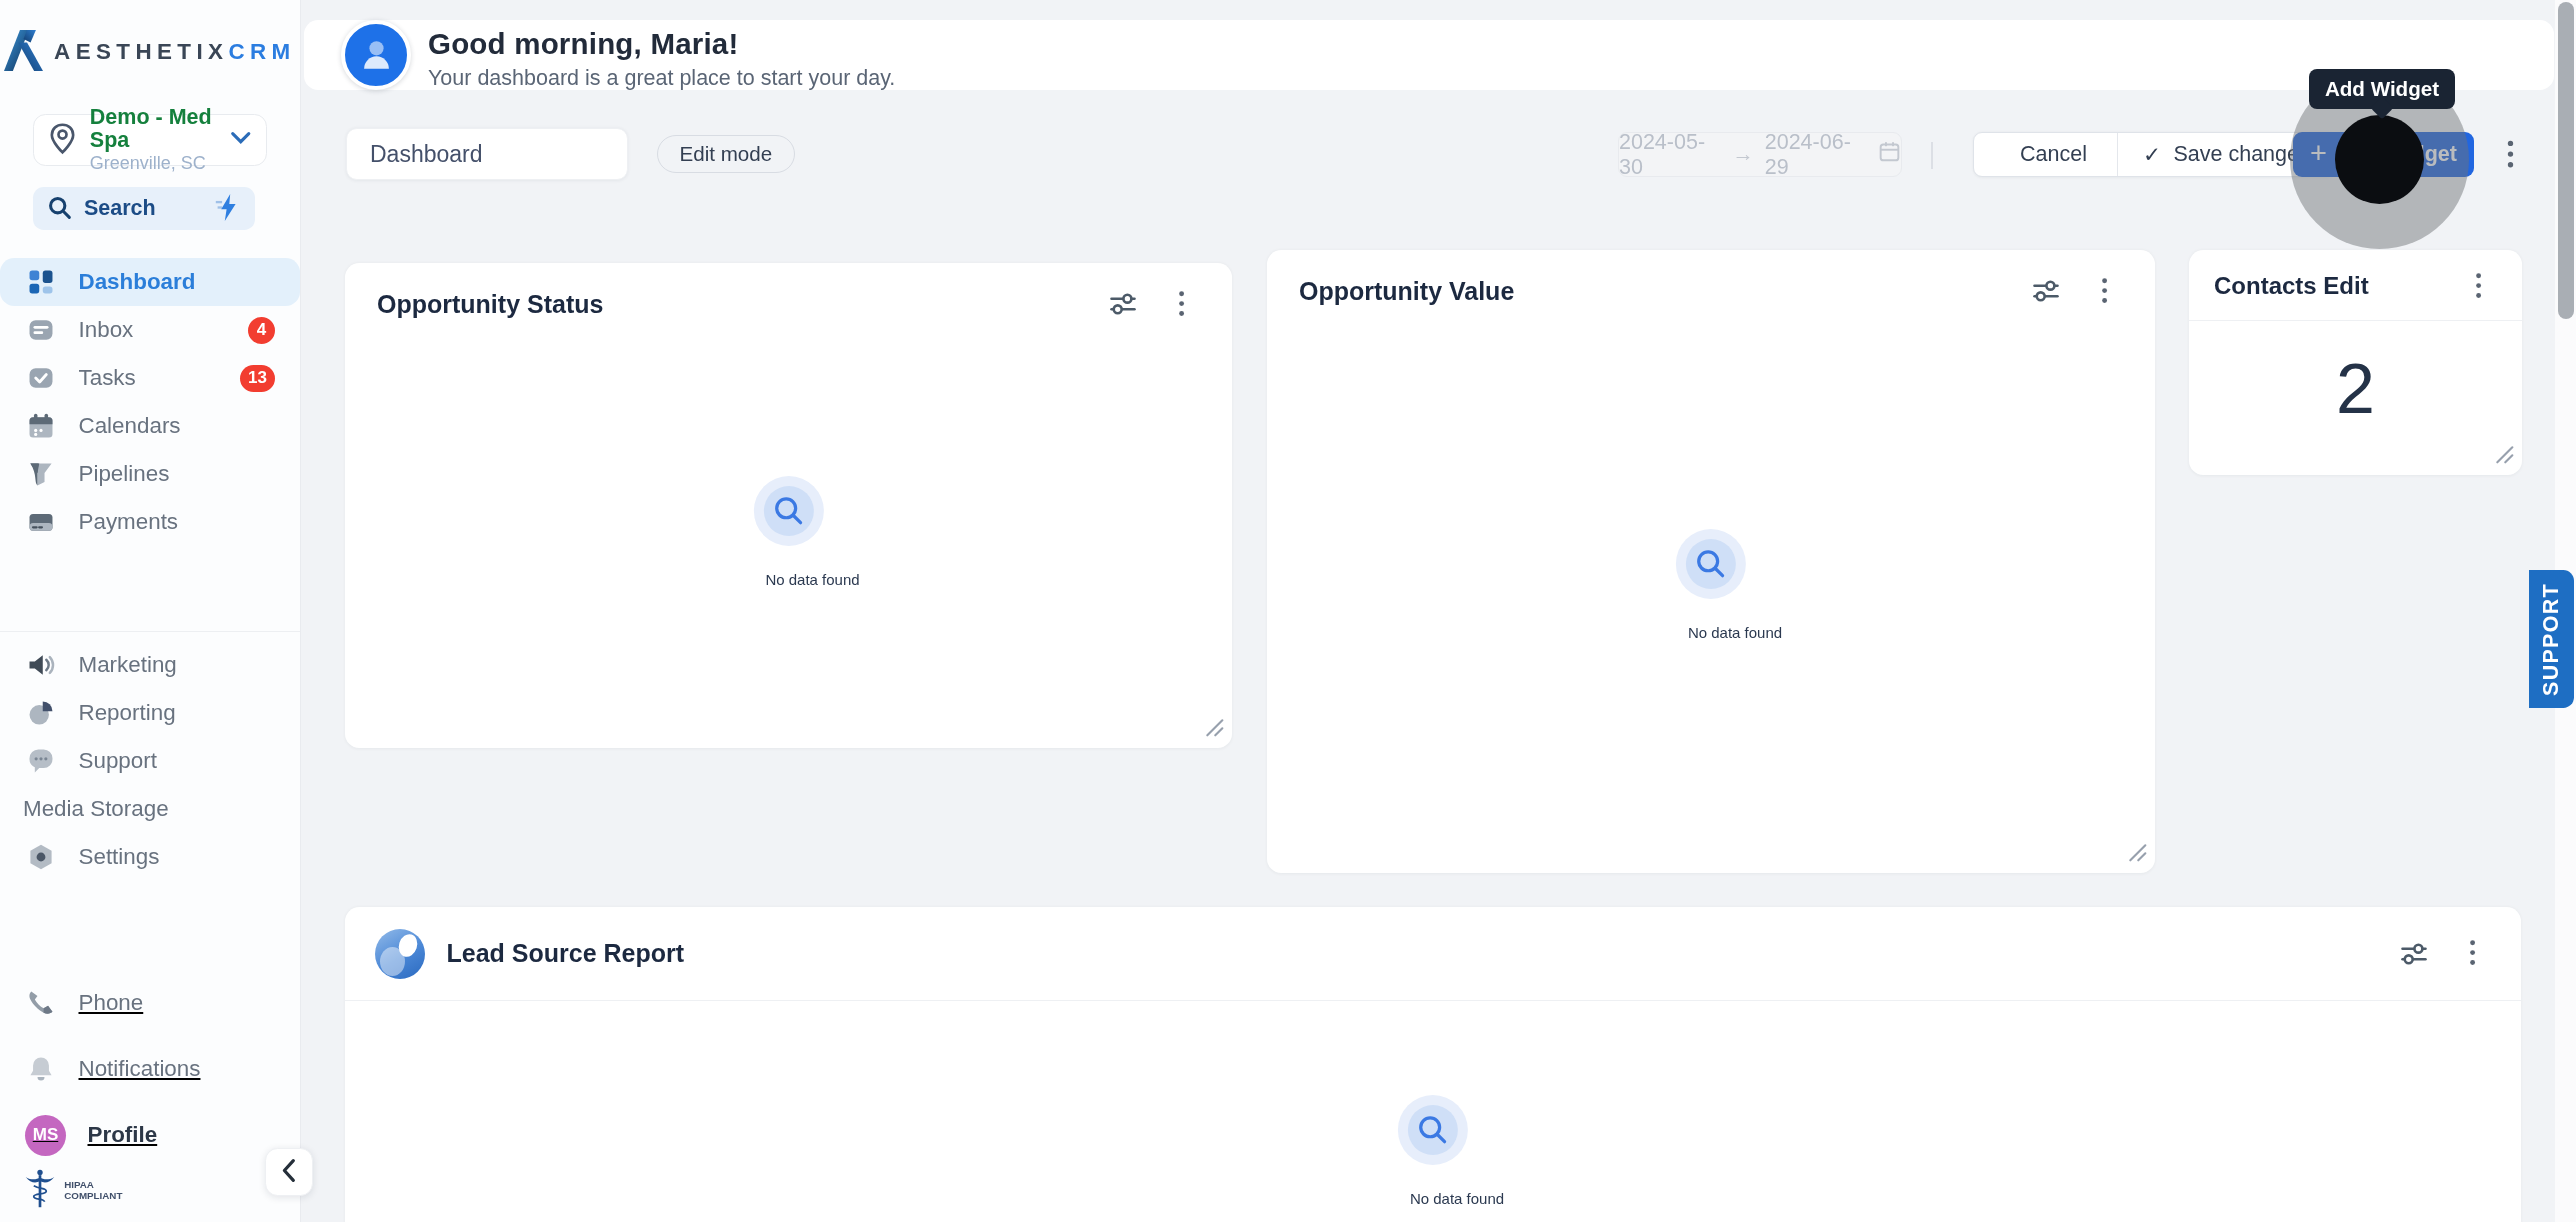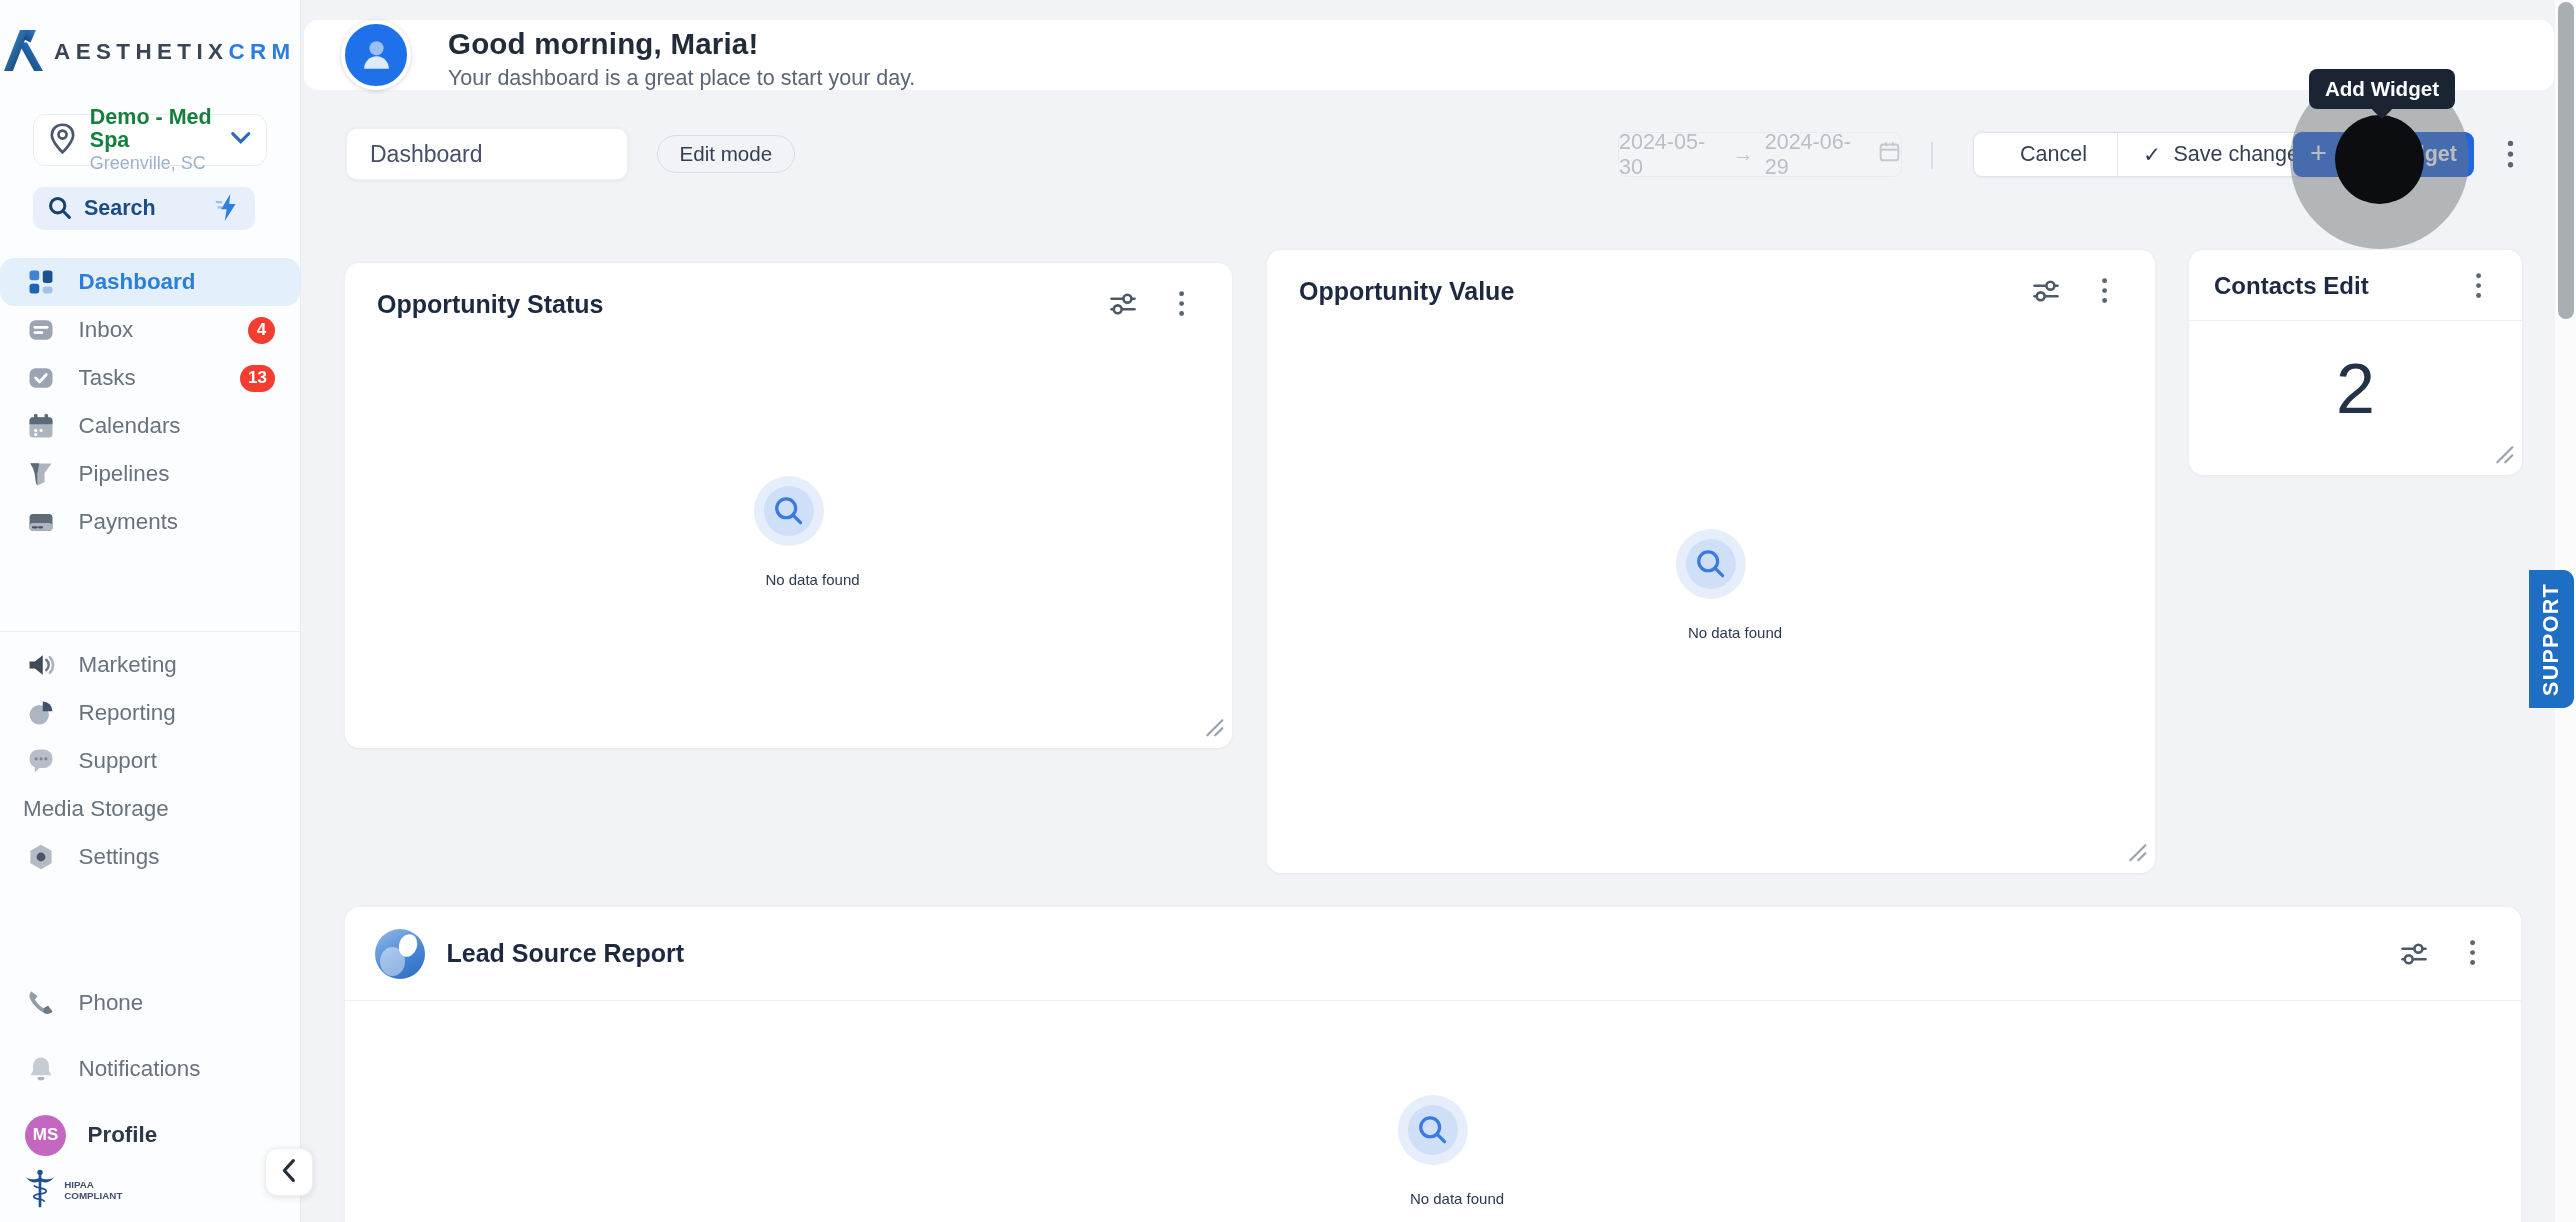--- a/index.html
+++ b/index.html
@@ -32,21 +32,21 @@
   .nav-item { display:flex; align-items:center; height:48px; padding:0 25px;
               gap:21.5px; color:#68727f; font-size:22.4px; font-weight:500; cursor:pointer; }
   .nav-item .ic { width:32px; height:32px; display:flex; align-items:center; justify-content:center; flex:none; }
   .nav-item.active { background:#e3f0fb; border-radius:14.3px; color:#2b7ed9; font-weight:600; }
   .badge { margin-left:auto; min-width:27px; height:27px; padding:0 8px; border-radius:894px;
            background:#f23d30; color:#fff; font-size:17px; font-weight:700;
            display:flex; align-items:center; justify-content:center; }
   .nav-divider { position:absolute; left:0; top:631px; width:100%; height:0; border-top:1.8px solid #edeff2; }
 
   .nav-footer { position:absolute; left:0; top:979px; width:100%; display:flex;
-                flex-direction:column; gap:18px; }
+                flex-direction:column; gap:18px;text-decoration:underline; }
   .nav-footer .nav-item { height:48px; }
   .avatar-ms { width:41px; height:41px; border-radius:50%; background:#c467c0; color:#fff;
                font-size:17px; font-weight:700; display:flex; align-items:center;
                justify-content:center; flex:none; }
   .profile-label { color:#2c3747; font-weight:600; }
 
   .hipaa { position:absolute; left:23px; top:1168px; display:flex; align-items:center; gap:7.2px; }
   .hipaa-text { font-size:9.8px; line-height:1.15; color:#41506b; font-weight:700; width:81px; }
 
   .collapse-btn { position:absolute; left:265px; top:1148px; width:48px; height:48px;
@@ -54,21 +54,21 @@
                   display:flex; align-items:center; justify-content:center; cursor:pointer;
                   box-shadow:0 1.8px 7.2px rgba(23,32,48,.10); }
 
   
   .header-band { position:absolute; left:304px; top:19.7px; width:2250px; height:70px;
                  background:#fff; border-radius:14.3px; }
   .header-avatar { position:absolute; left:341px; top:19.7px; width:70px; height:70px;
                    border-radius:50%; background:#1e71e8; border:4.5px solid #fff;
                    box-shadow:0 0.9px 5.4px rgba(23,32,48,.18); display:flex;
                    align-items:center; justify-content:center; }
-  .greeting { position:absolute; left:448px; top:27px; }
+  .greeting { position:absolute; left:428px; top:27px; }
   .greeting h1 { font-size:29.5px; font-weight:800; color:#222b3a; letter-spacing:0.2px; }
   .greeting p { font-size:21.5px; color:#5a6575; margin-top:5.4px; }
 
   
   .name-input { position:absolute; left:346px; top:128px; width:282px; height:52px;
                 background:#fff; border:0.9px solid #eef0f3; border-radius:10.7px;
                 box-shadow:0 0.9px 3.6px rgba(23,32,48,.06); display:flex; align-items:center;
                 padding:0 23px; font-size:23px; color:#44506a; }
   .edit-pill { position:absolute; left:657px; top:135px; height:38px; padding:0 21.5px;
                border:1.8px solid #d8dce3; border-radius:894px; background:transparent;

